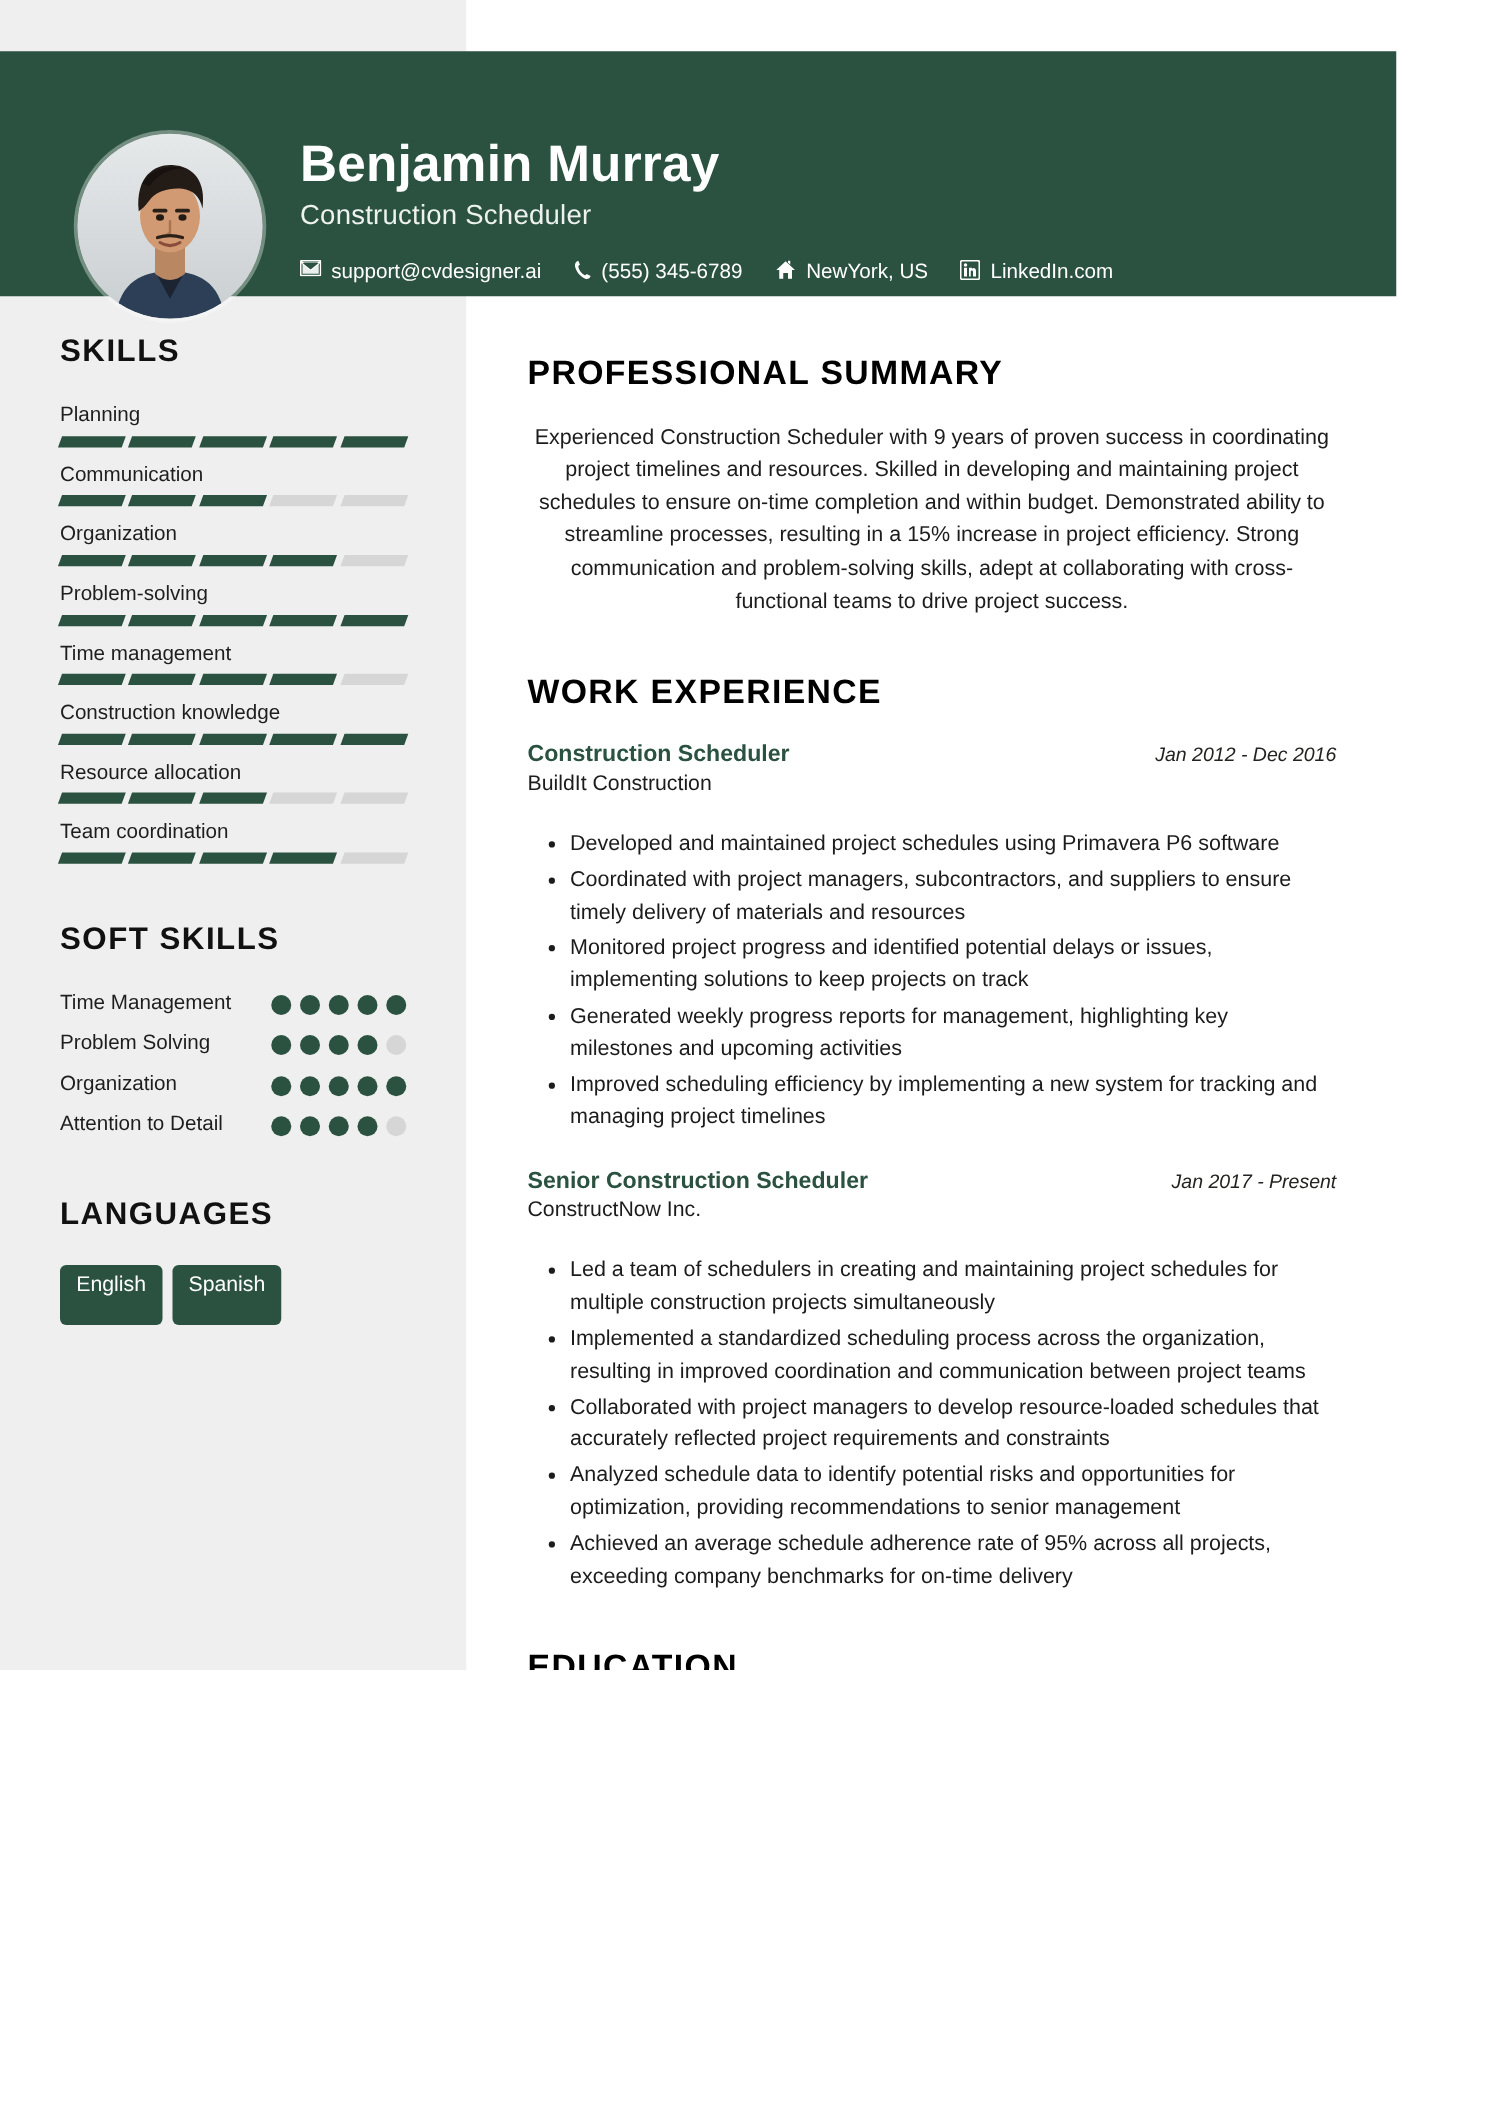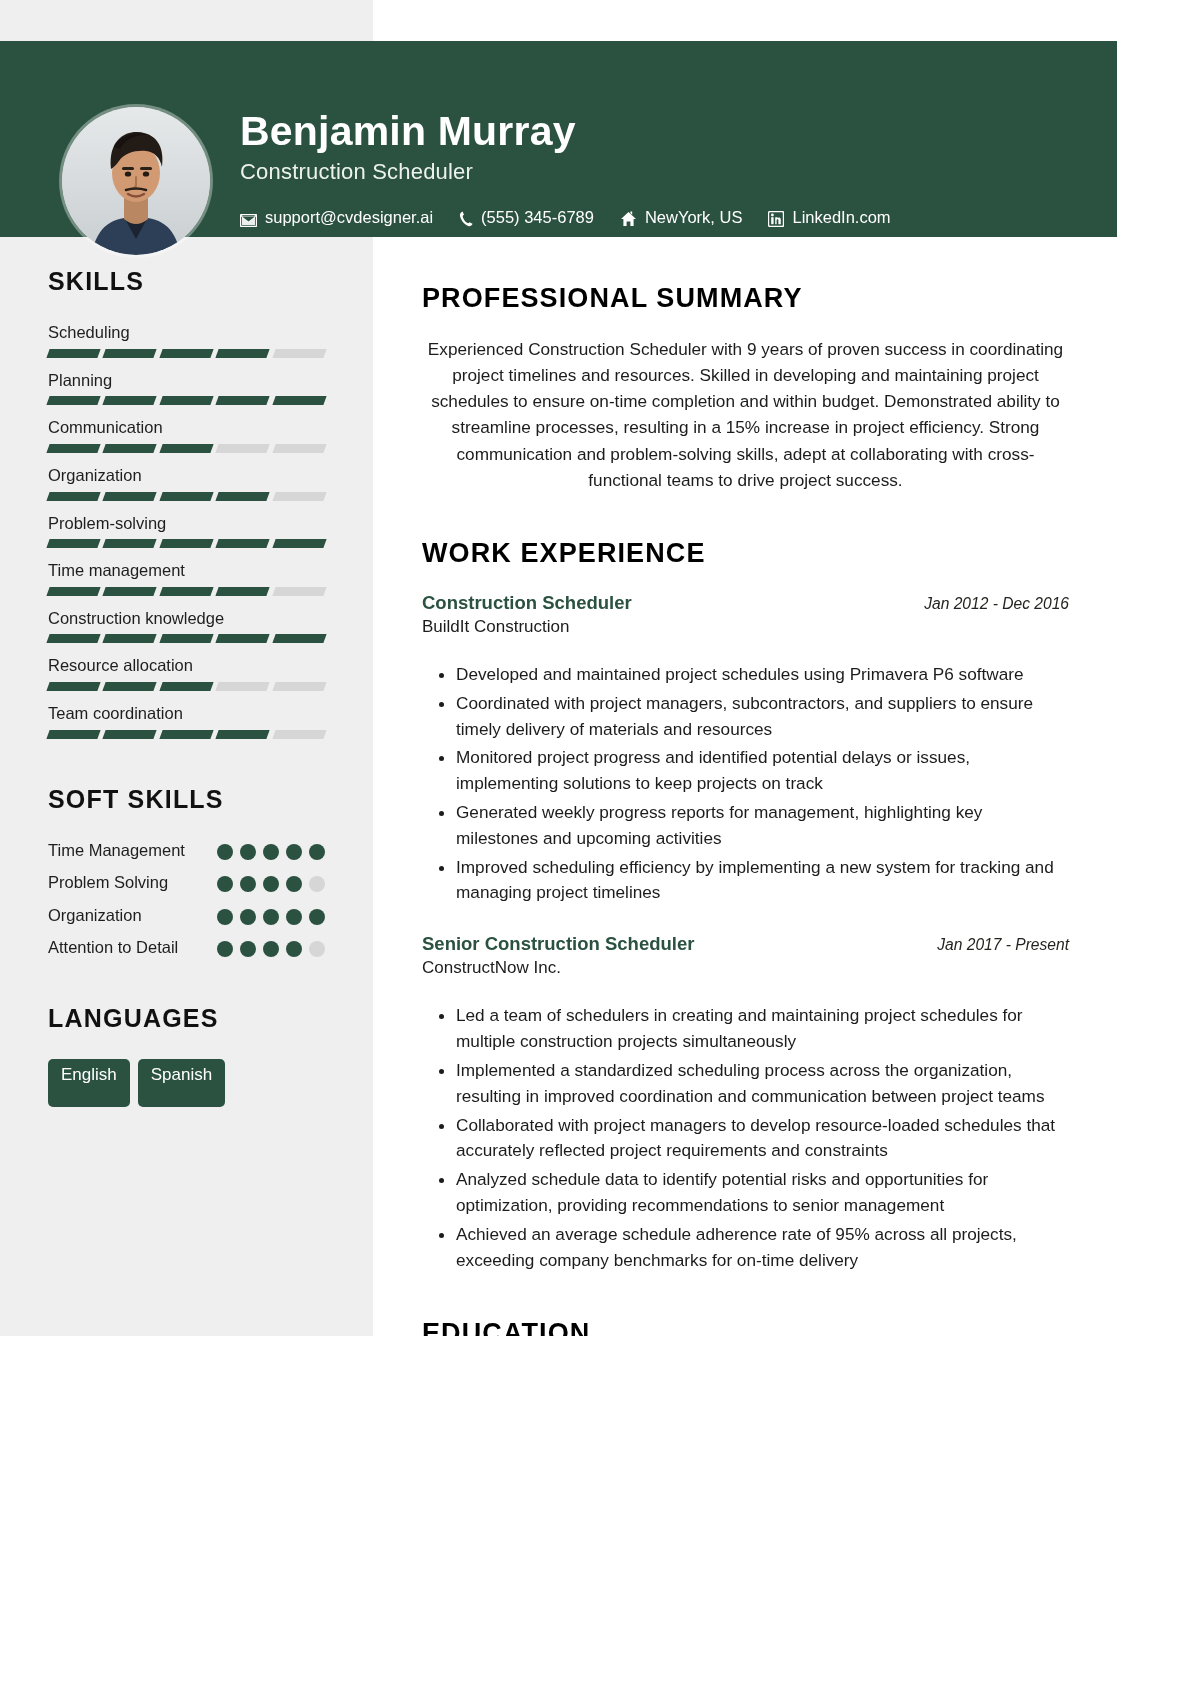--- a/index.html
+++ b/index.html
@@ -91,21 +91,21 @@
     display: flex;
     align-items: center;
     gap: 26px;
     margin-top: 23px;
     font-size: 16.5px;
     color: #ffffff;
     white-space: nowrap;
   }
   .contact {
     display: flex;
-    align-items: flex-end;
+    align-items: flex-start;
     gap: 8px;
   }
   .contact svg { display:block; }
 
   
   .sidebar {
     position: absolute;
     left: 0;
     top: 221px;
     width: 373px;
@@ -340,30 +340,20 @@
             <span>LinkedIn.com</span>
           </div>
         </div>
       </div>
     </div>
 
     <div class="sidebar">
       <div class="side-heading">SKILLS</div>
       <div id="skills-list">
           <div class="skill-row">
-            <div class="skill-label">Scheduling</div>
-            <div class="skill-bar">
-              <div class="seg on"></div>
-              <div class="seg on"></div>
-              <div class="seg on"></div>
-              <div class="seg on"></div>
-              <div class="seg"></div>
-            </div>
-          </div>
-          <div class="skill-row">
             <div class="skill-label">Planning</div>
             <div class="skill-bar">
               <div class="seg on"></div>
               <div class="seg on"></div>
               <div class="seg on"></div>
               <div class="seg on"></div>
               <div class="seg on"></div>
             </div>
           </div>
           <div class="skill-row">

